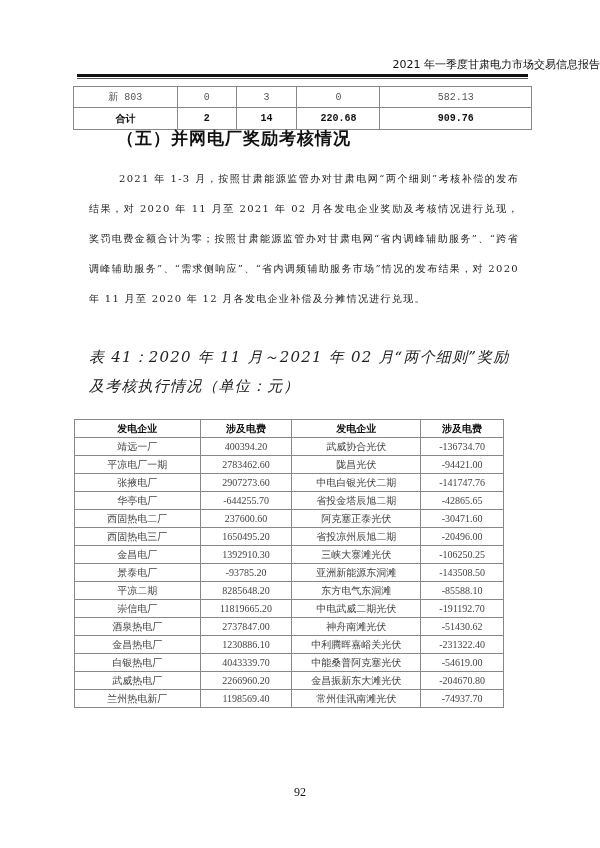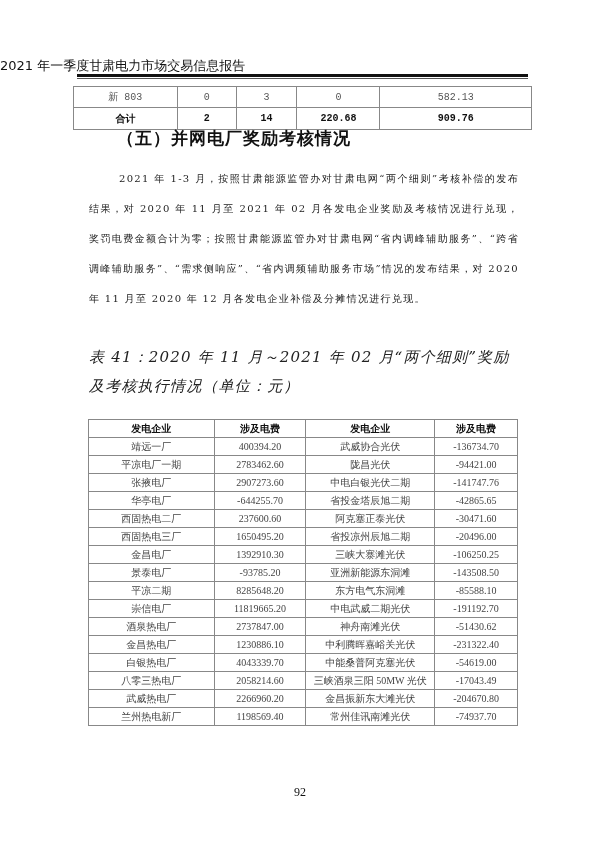--- a/index.html
+++ b/index.html
@@ -1,38 +1,38 @@
 <!DOCTYPE html>
 <html><head>
 <meta charset="utf-8">
 <style>
   html, body { margin:0; padding:0; background:#ffffff; }
   body { width:600px; height:848px; position:relative; overflow:hidden;
          font-family:"DejaVu Serif","Liberation Serif",serif; color:#222; }
-  .page-header { position:absolute; left:0; width:600px; top:57px; text-align:left;
-                 font-family:"DejaVu Sans","Liberation Sans",sans-serif; font-size:13px; color:#111; }
+  .page-header { position:absolute; left:0; width:600px; top:57px; text-align:right;
+                 font-family:"DejaVu Sans","Liberation Sans",sans-serif; font-size:11px; color:#111; }
   .header-rule { position:absolute; left:77px; width:451px; top:74px; height:3px; background:#111; }
   .header-rule2 { position:absolute; left:77px; width:451px; top:78px; height:1px; background:#555; }
 
   table { border-collapse:collapse; position:absolute; }
   td, th { border:1px solid #888; text-align:center; padding:0; }
 
   .top-table { left:73px; top:86px; width:459px; font-size:10px; }
   .top-table td { height:20px; color:#555; font-family:Liberation Mono, monospace; }
   .top-table tr.total td { font-weight:bold; color:#111; height:21px; }
 
   .section-title { position:absolute; left:117px; top:127px; font-size:17px; font-weight:bold; color:#111;
                    letter-spacing:1px; }
   .para { position:absolute; left:89px; width:430px; top:164px; font-size:10px; line-height:30px;
           color:#222; text-align:justify; letter-spacing:1.3px; }
   .para .indent { display:inline-block; width:30px; }
   .caption { position:absolute; left:89px; width:430px; top:343px; font-size:15px; line-height:29px;
              color:#222; letter-spacing:1.2px;font-style:italic; }
 
-  .main-table { left:88px; top:419px; width:430px; font-size:10px; }
+  .main-table { left:74px; top:419px; width:430px; font-size:10px; }
   .main-table th { height:17px; font-weight:bold; color:#111; font-family:"DejaVu Sans","Liberation Sans",sans-serif; font-size:10px; }
   .main-table td { height:17px; color:#444; font-family:"Liberation Serif","DejaVu Serif",serif; }
   .main-table col.c1 { width:126px; } .main-table col.c2 { width:92px; }
   .main-table col.c3 { width:129px; } .main-table col.c4 { width:83px; }
 
   .page-number { position:absolute; left:0; width:600px; top:785px; text-align:center;
                  font-size:12px; color:#111; font-family:"Liberation Serif","DejaVu Serif",serif; }
 </style>
 </head>
 <body>
@@ -159,26 +159,20 @@
         <td>中利腾晖嘉峪关光伏</td>
         <td>-231322.40</td>
       </tr>
       <tr>
         <td>白银热电厂</td>
         <td>4043339.70</td>
         <td>中能桑普阿克塞光伏</td>
         <td>-54619.00</td>
       </tr>
       <tr>
-        <td>八零三热电厂</td>
-        <td>2058214.60</td>
-        <td>三峡酒泉三阳 50MW 光伏</td>
-        <td>-17043.49</td>
-      </tr>
-      <tr>
         <td>武威热电厂</td>
         <td>2266960.20</td>
         <td>金昌振新东大滩光伏</td>
         <td>-204670.80</td>
       </tr>
       <tr>
         <td>兰州热电新厂</td>
         <td>1198569.40</td>
         <td>常州佳讯南滩光伏</td>
         <td>-74937.70</td>

